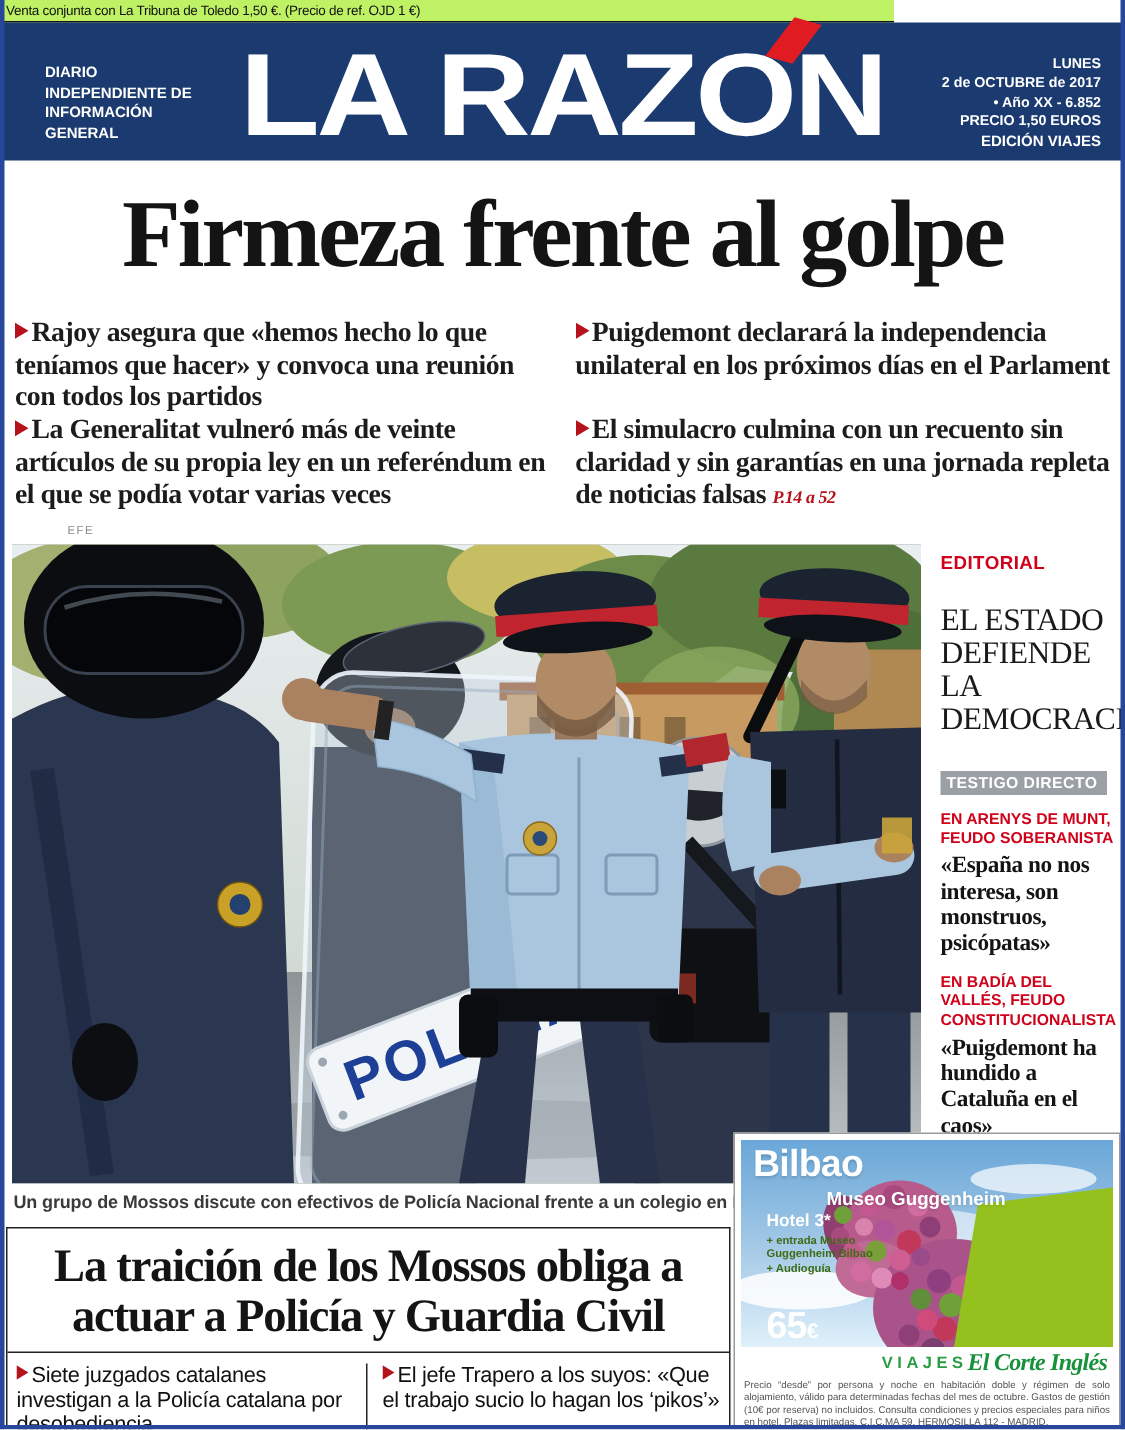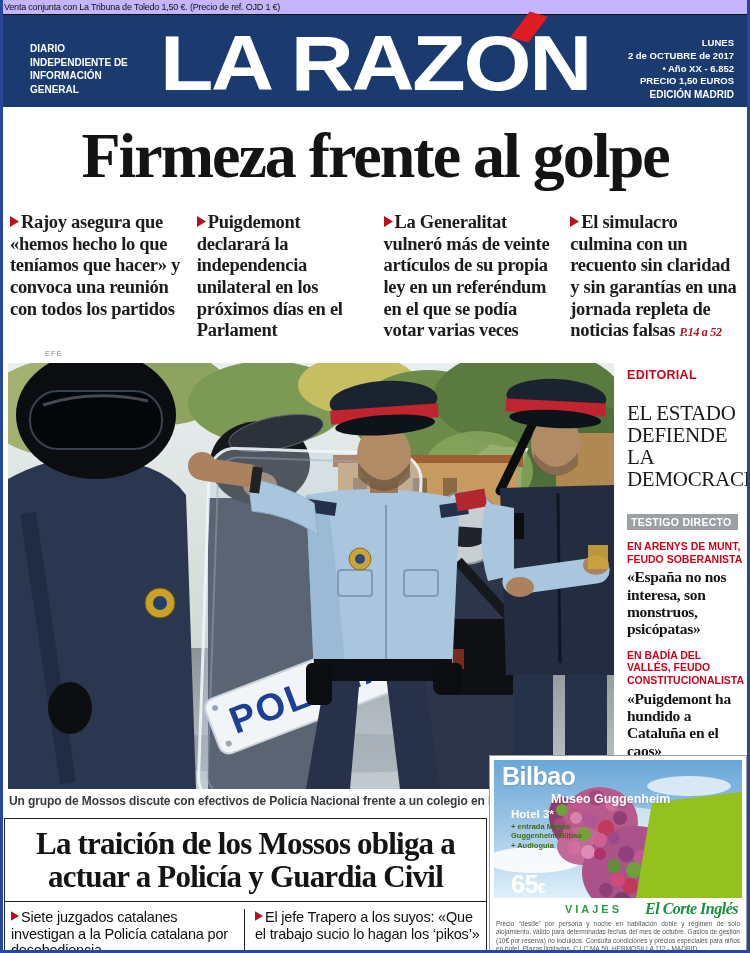--- a/index.html
+++ b/index.html
@@ -3,21 +3,21 @@
 <meta charset="utf-8">
 <style>
   html,body{margin:0;padding:0;background:#e9e9e9;}
   .page{position:relative;width:750px;height:953px;background:#fff;overflow:hidden;
         font-family:"Liberation Sans",sans-serif;margin:0 auto;}
   .frame{position:absolute;inset:0;border-left:3px solid #27479a;border-right:3px solid #27479a;
          border-bottom:3px solid #27479a;pointer-events:none;z-index:60;}
   .serif{font-family:"Liberation Serif",serif;}
 
   
-  .top-strip{position:absolute;top:0;left:0;width:750px;height:15px;background:#c4b5fd;
+  .top-strip{position:absolute;top:0;left:0;width:596px;height:15px;background:#bef264;
              border-bottom:1.5px solid #111;font-size:9px;color:#111;line-height:14px;
              padding-left:4px;box-sizing:border-box;letter-spacing:-0.2px;}
 
   
   .masthead{position:absolute;top:15px;left:0;width:750px;height:92px;background:#1a3a70;z-index:5;}
   .tagline{position:absolute;left:30px;top:27px;width:118px;color:#fff;font-size:10px;
            font-weight:bold;line-height:1.35;}
   .logo{position:absolute;left:0;right:0;top:2px;height:92px;display:flex;align-items:center;
         justify-content:center;color:#fff;font-weight:bold;font-size:78px;letter-spacing:-2px;
         white-space:pre;transform:scaleX(1.12);}
@@ -28,21 +28,21 @@
             font-weight:bold;line-height:1.35;}
   .dateline .edition{font-weight:bold;font-size:10px;}
 
   
   .headline1{position:absolute;top:114px;left:0;width:750px;text-align:center;
              font-family:"Liberation Serif",serif;font-weight:bold;font-size:64px;
              letter-spacing:-2px;color:#141414;line-height:1.3;}
 
   
   .deck{position:absolute;top:212px;left:10px;width:732px;display:grid;
-        grid-template-columns:1fr 1fr 1fr 1fr;column-gap:15px;}
+        grid-template-columns:1fr 1fr;column-gap:15px;}
   .deck-item{font-family:"Liberation Serif",serif;font-weight:bold;font-size:18.5px;
              line-height:1.17;color:#1c1c1c;letter-spacing:-0.3px;}
   .tri{display:inline-block;vertical-align:1px;margin-right:2px;}
   .pageref{color:#b5121b;font-style:italic;font-weight:bold;font-size:12px;}
 
   
   .photo-credit{position:absolute;top:349px;left:10px;font-size:7.5px;color:#888;letter-spacing:1px;padding-left:35px;}
   .photo{position:absolute;top:363px;left:8px;width:606px;height:426px;background:#9aa49b;
          overflow:hidden;}
   .caption{position:absolute;top:794px;left:9px;width:604px;font-size:12px;font-weight:bold;
@@ -81,21 +81,21 @@
             letter-spacing:-0.5px;z-index:3;text-shadow:0 1px 2px rgba(0,0,0,.15);}
   .ad-subtitle{position:absolute;left:9px;top:32px;color:#fff;font-weight:bold;font-size:12.5px;z-index:3;
                text-shadow:0 1px 2px rgba(0,0,0,.15);padding-left:48px;}
   .ad-panel{position:absolute;right:0;top:0;width:106px;height:138px;background:#94c11e;
             clip-path:polygon(15% 31%,100% 23%,100% 100%,0 100%);z-index:2;}
   .ad-panel-inner{position:absolute;left:17px;top:48px;}
   .offer-title{color:#fff;font-weight:bold;font-size:11.5px;margin-bottom:2px;}
   .offer-line{color:#3e6b14;font-weight:bold;font-size:7.5px;line-height:1.25;}
   .price{color:#fff;font-weight:bold;font-size:25px;margin-top:20px;letter-spacing:-0.5px;}
   .price .cur{font-size:14px;}
-  .ad-brand{height:22px;display:flex;align-items:center;justify-content:flex-end;gap:23px;
+  .ad-brand{height:22px;display:flex;align-items:center;justify-content:flex-end;gap:0;
             padding-right:4px;}
   .brand-viajes{color:#2a9d44;font-weight:bold;font-size:11px;letter-spacing:3px;}
   .brand-name{font-family:"Liberation Serif",serif;font-style:italic;font-weight:bold;
               font-size:16px;color:#17923a;letter-spacing:-0.5px;}
   .ad-fine{font-size:6.5px;line-height:1.3;color:#555;text-align:justify;padding:0 2px;}
 </style>
 </head>
 <body>
 
 <div class="page">
@@ -105,21 +105,21 @@
   </div>
 
   <div class="masthead">
     <div class="tagline">DIARIO INDEPENDIENTE DE INFORMACIÓN GENERAL</div>
     <div class="logo"><span>LA RAZ</span><span class="logo-o"><span>O</span><span class="logo-accent"></span></span><span>N</span></div>
     <div class="dateline">
       <div>LUNES</div>
       <div>2 de OCTUBRE de 2017</div>
       <div>• Año XX - 6.852</div>
       <div>PRECIO 1,50 EUROS</div>
-      <div class="edition">EDICIÓN MADRID</div>
+      <div class="edition">EDICIÓN VIAJES</div>
     </div>
   </div>
 
   <div class="headline1">Firmeza frente al golpe</div>
 
   <div class="deck">
     <div class="deck-item">
       <svg class="tri" width="9" height="11" viewBox="0 0 10 12">
           <polygon points="0,0 10,6 0,12" fill="#b5121b"></polygon>
         </svg><span>Rajoy asegura que «hemos hecho lo que teníamos que hacer» y convoca una reunión con todos los partidos</span>

